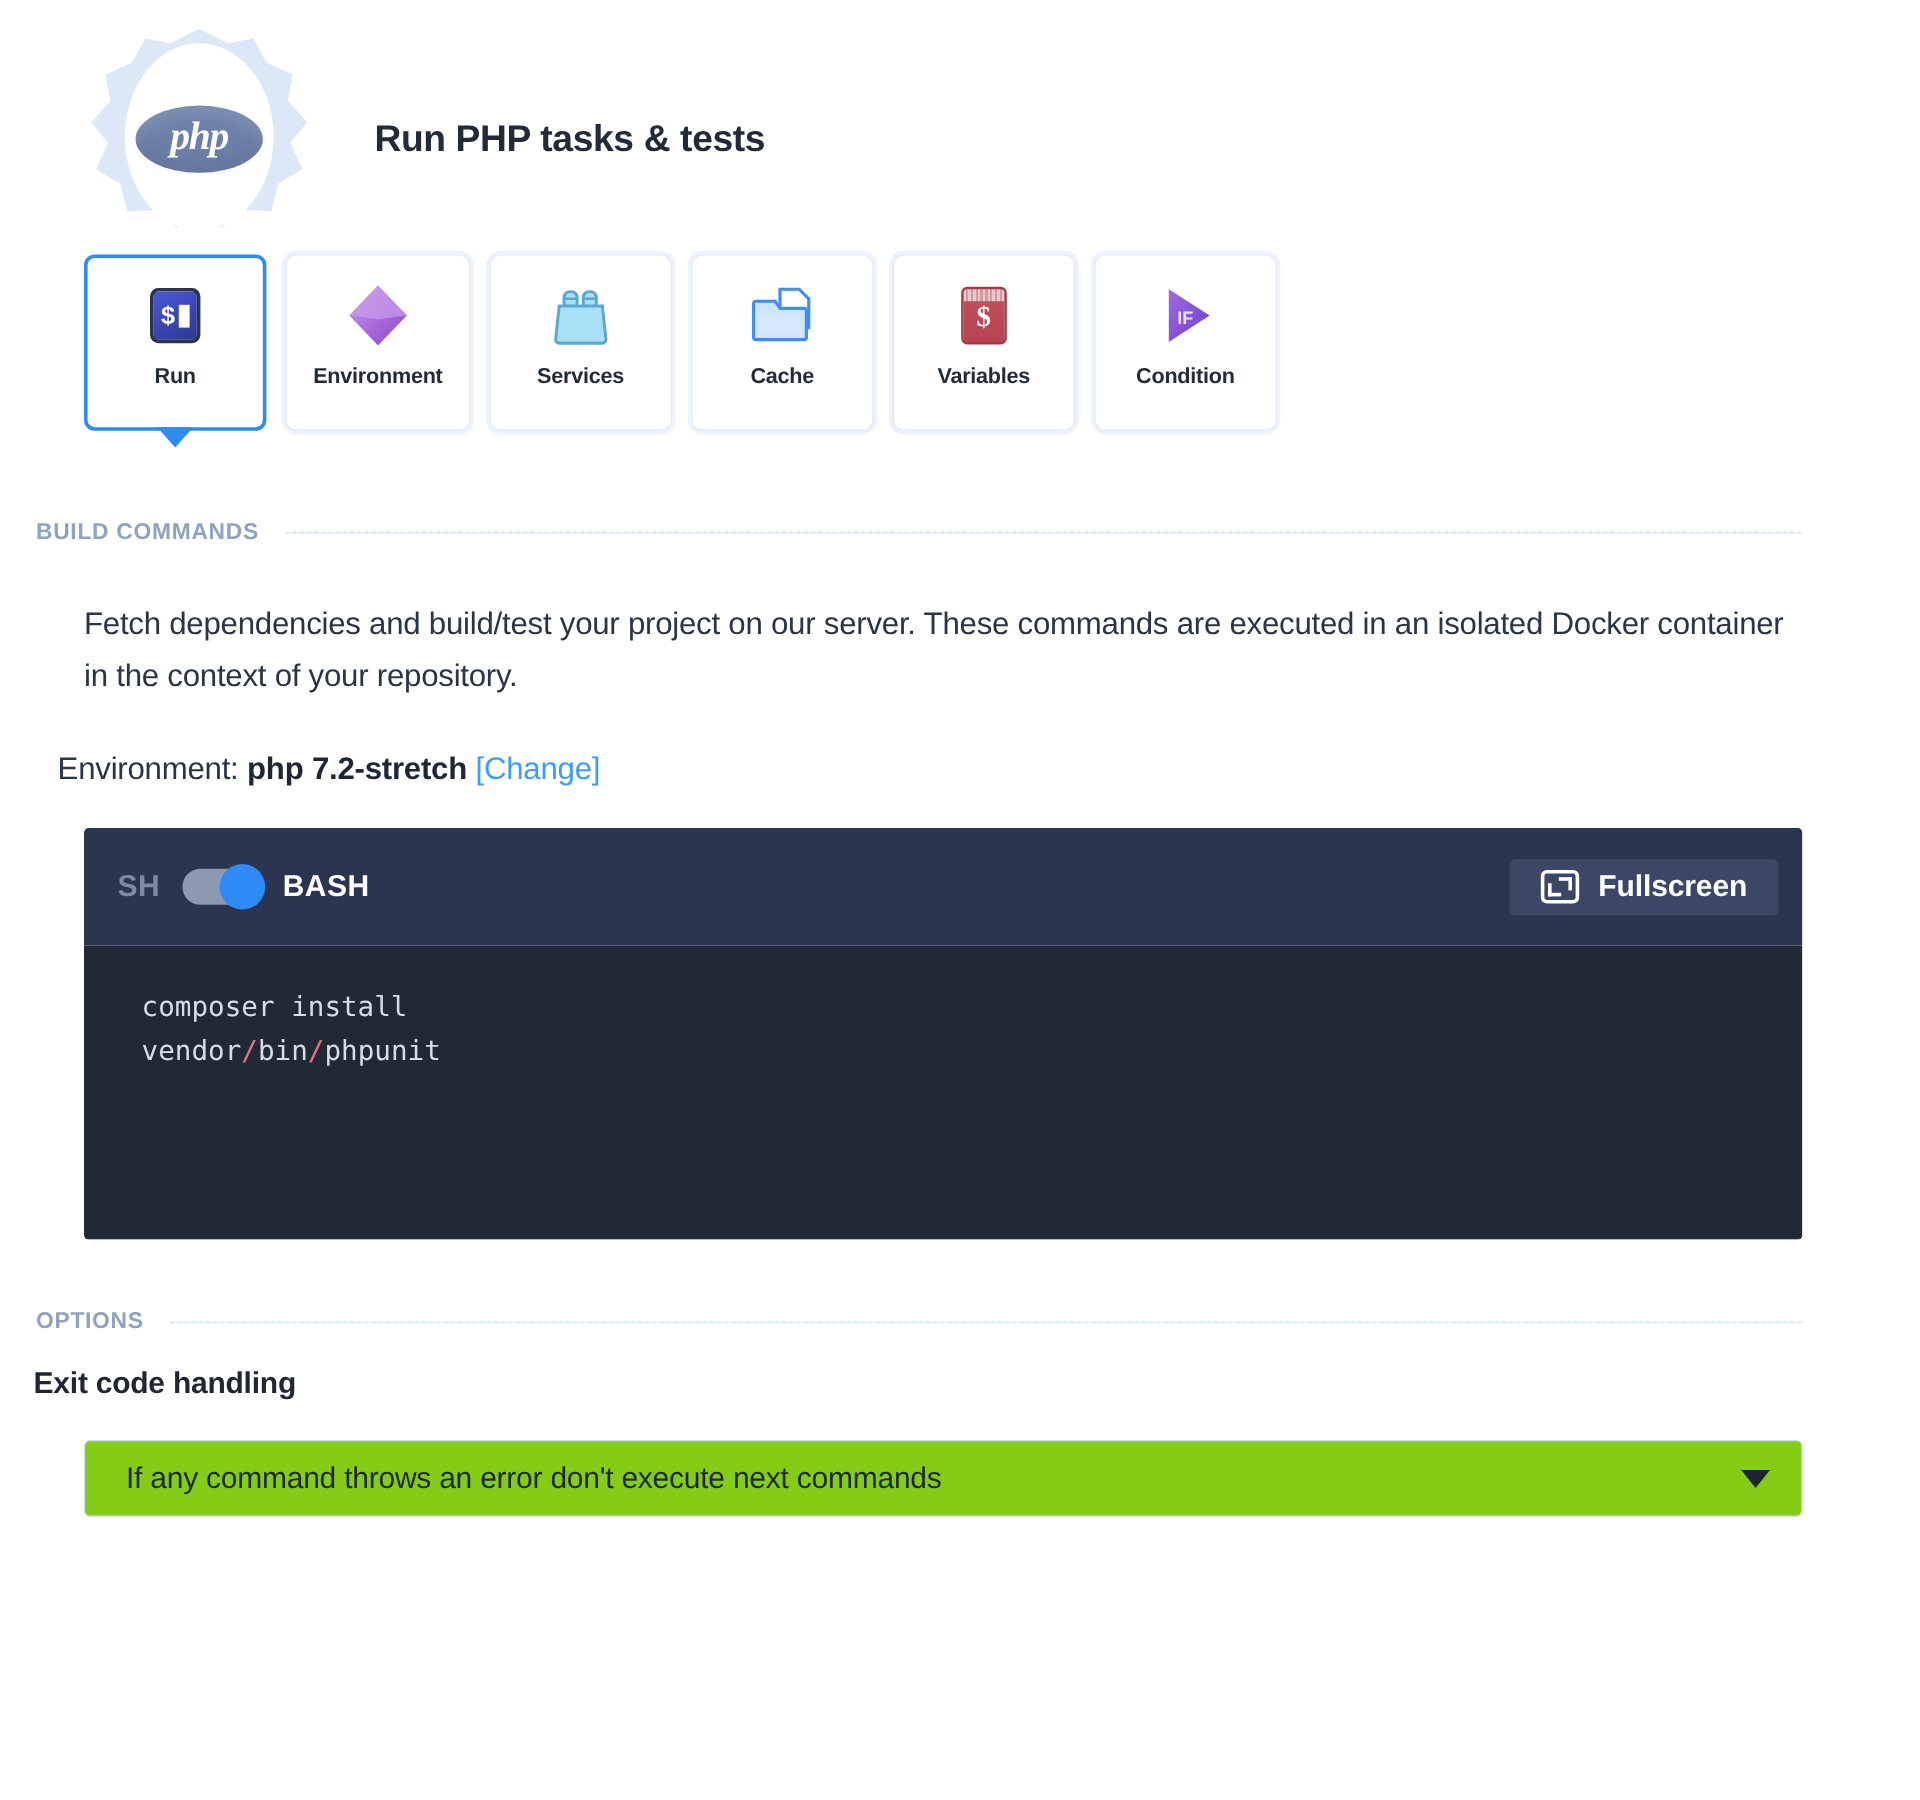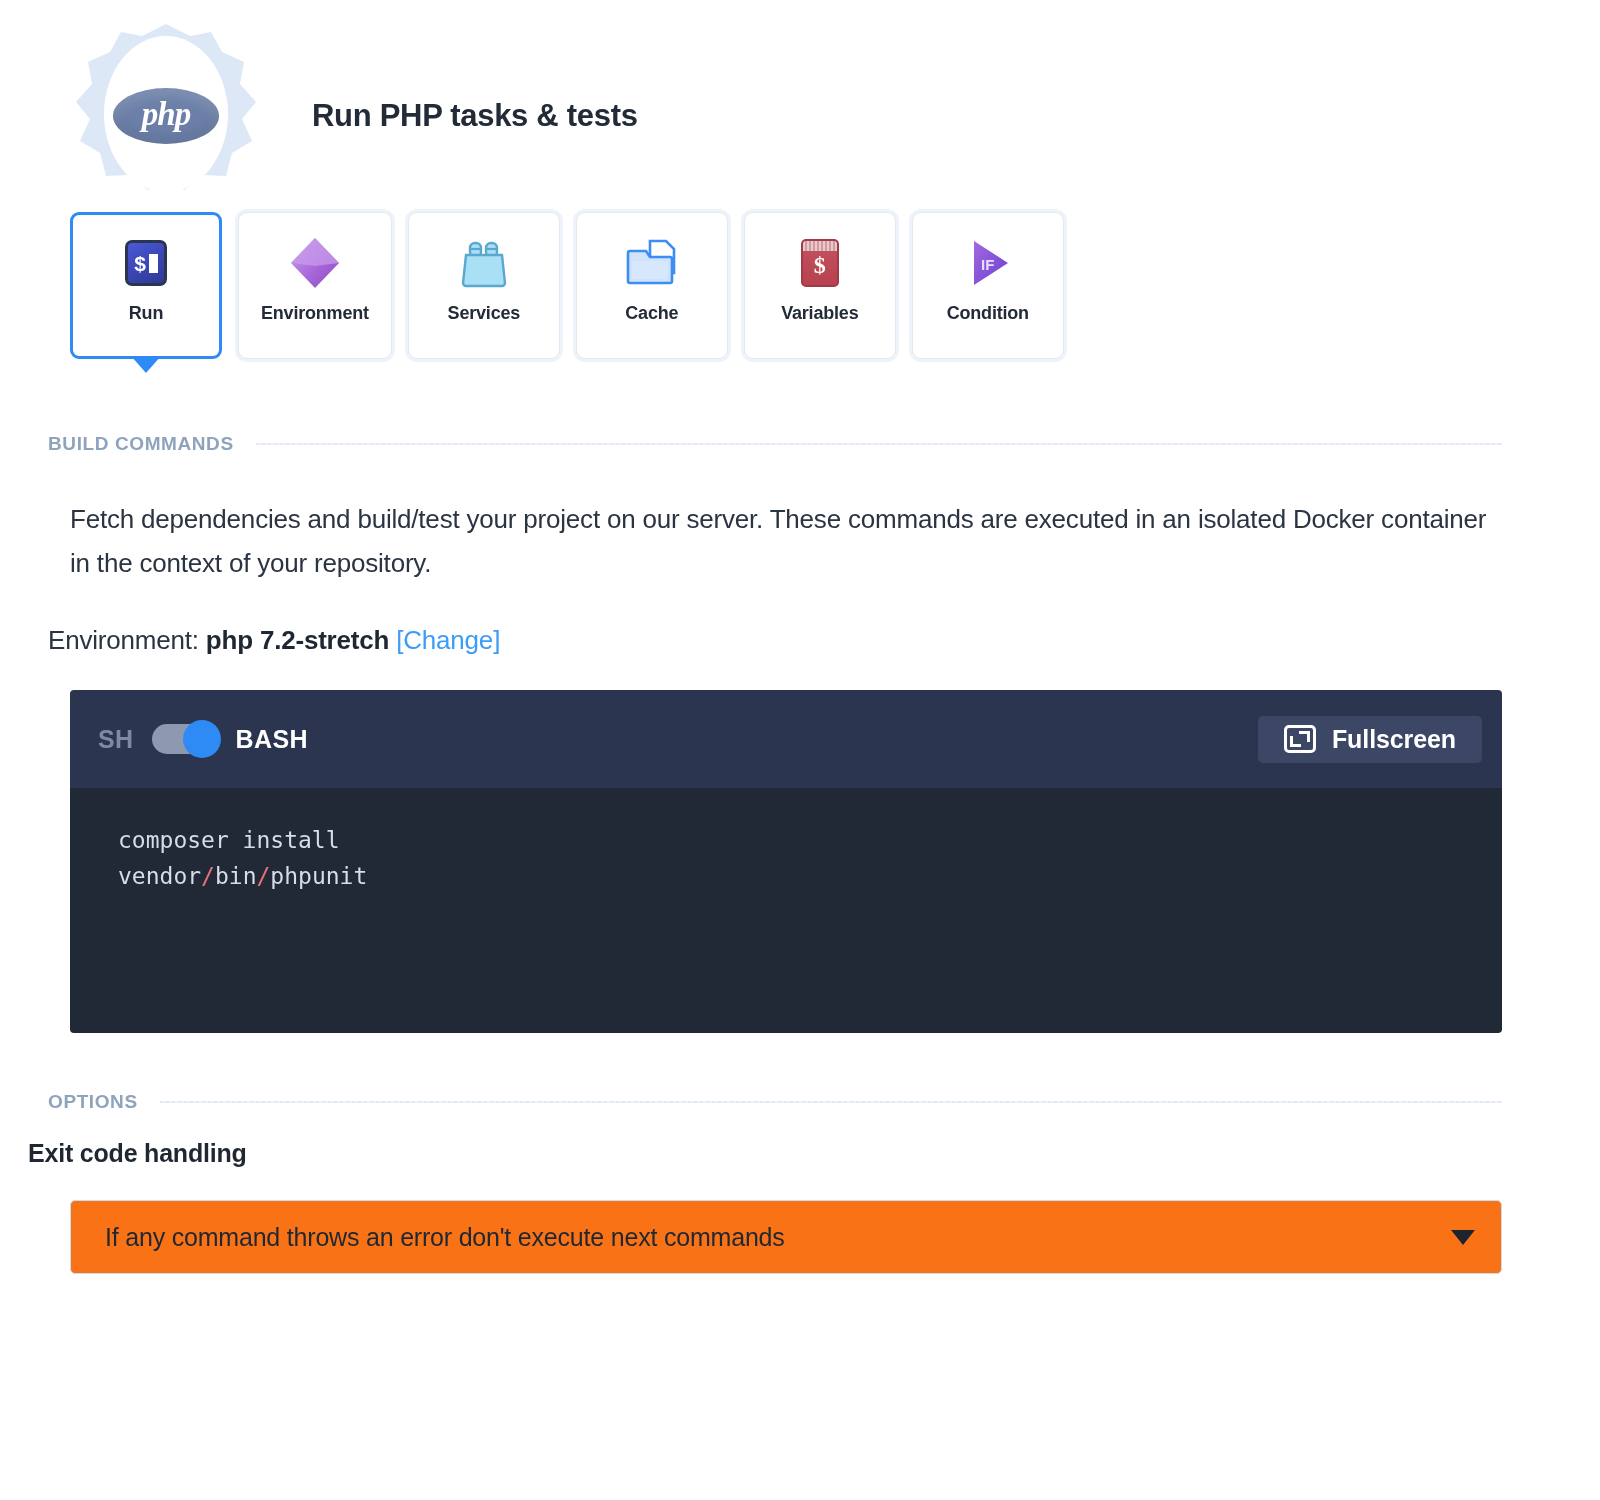--- a/index.html
+++ b/index.html
@@ -145,21 +145,21 @@
     position: relative;
     overflow: hidden;
   }
   .ic-var .cap { position:absolute; top:0; left:0; right:0; height:10px; background:repeating-linear-gradient(90deg,#e7c9cd 0 2px,#cf9aa2 2px 4px); }
   .ic-var .dollar { color:#fff; font-size:24px; font-weight:bold; line-height:1; margin-bottom:8px; font-family:"Liberation Serif",serif; }
 
   
   .section-head {
     display: flex;
     align-items: center;
-    padding-left: 48px;
+    padding-left: 30px;
     padding-right: 98px;
     gap: 22px;
   }
   .section-title {
     font-size: 19px;
     font-weight: bold;
     letter-spacing: 0.6px;
     color: #8fa3bd;
     white-space: nowrap;
   }
@@ -259,24 +259,24 @@
   
   .option-label {
     padding-left: 70px;
     font-size: 25px;
     font-weight: bold;
     color: #1f2733;
     letter-spacing: -0.2px;
   }
   .select-box {
     margin: 0 98px 0 70px;
-    height: 74px;
+    height: 64px;
     border: 1px solid #cddcef;
     border-radius: 5px;
-    background: #f97316;
+    background: #84cc16;
     display: flex;
     align-items: center;
     justify-content: space-between;
     padding: 0 26px 0 34px;
     cursor: pointer;
   }
   .select-value { font-size: 25px; color: #1f2733; letter-spacing: -0.2px; }
   .select-caret {
     width: 0; height: 0;
     border-left: 12px solid transparent;

